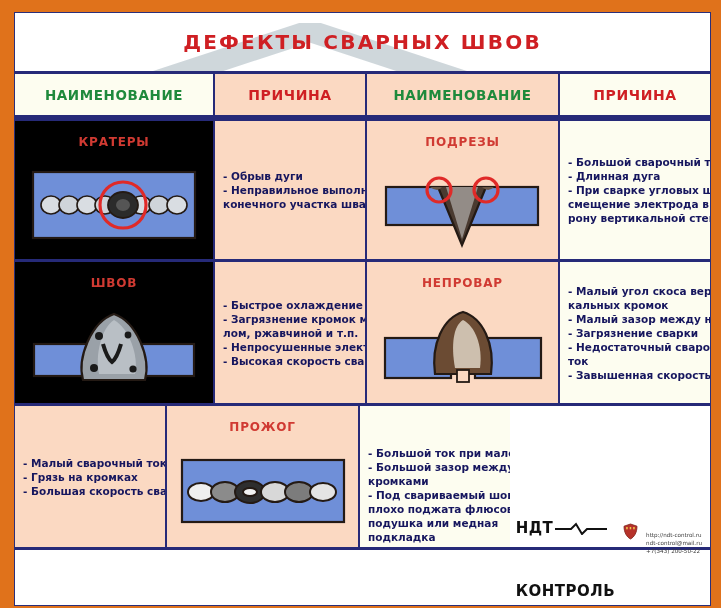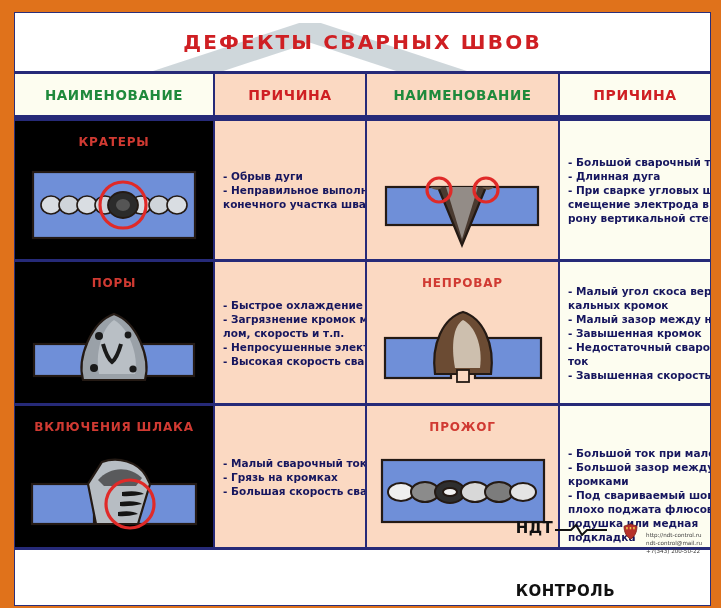--- a/index.html
+++ b/index.html
@@ -153,21 +153,21 @@
     position: absolute;
     right: 8px; bottom: 6px;
     display: flex; align-items: flex-start; gap: 8px;
     z-index: 8;
   }
   .logo-text {
     text-align: left;
     line-height: 15px;
   }
   .logo-ndt {
-    display: flex; align-items: center; gap: 2px;
+    display: flex; gap: 2px;
     font-family: "DejaVu Sans", sans-serif;
     font-size: 15px; font-weight: bold; color: #111;
     letter-spacing: .5px;
   }
   .logo-kontrol {
     font-family: "DejaVu Sans", sans-serif;
     font-size: 15px; font-weight: bold; color: #111;
     letter-spacing: .5px;
     margin-top: 48px;
   }
@@ -251,20 +251,21 @@
 
         <div class="cell c2 cause-cell tint">
           <div class="cause-list">
             <div class="cause-line">- Обрыв дуги</div>
             <div class="cause-line">- Неправильное выполнение</div>
             <div class="cause-line">конечного участка шва</div>
           </div>
         </div>
 
         <div class="cell c3 name-cell tint">
+          <div class="defect-name">ПОДРЕЗЫ</div>
           <div class="figure">
             <svg width="165" height="92" viewBox="0 0 165 92">
               <rect x="6" y="28" width="152" height="38" class="plate"></rect>
               <rect x="6" y="28" width="152" height="38" class="outline"></rect>
               <path d="M58 28 L82 86 L106 28 Z" fill="#4a3a30"></path>
               <path d="M66 28 L82 80 L98 28 Z" fill="#cfcfcf" opacity=".55"></path>
               <path d="M58 28 L82 86 L106 28" class="outline"></path>
               <path d="M50 28 Q58 34 62 28" fill="#6b5746"></path>
               <path d="M102 28 Q108 34 114 28" fill="#6b5746"></path>
               <circle cx="59" cy="31" r="12" class="redring"></circle>
@@ -279,41 +280,41 @@
             <div class="cause-line">- Длинная дуга</div>
             <div class="cause-line">- При сварке угловых швов -</div>
             <div class="cause-line">смещение электрода в сто-</div>
             <div class="cause-line">рону вертикальной стенки</div>
           </div>
         </div>
       </div>
 
       <div class="row body-row">
         <div class="cell c1 name-cell">
-          <div class="defect-name">ПОРЫ</div>
+          <div class="defect-name">ШВОВ</div>
           <div class="figure">
             <svg width="170" height="92" viewBox="0 0 170 92">
               <rect x="5" y="42" width="160" height="32" class="plate"></rect>
               <rect x="5" y="42" width="160" height="32" class="outline"></rect>
               <path d="M85 12 C108 20 122 56 116 78 L54 78 C48 56 62 20 85 12 Z" fill="#9aa1a8" stroke="#241a14" stroke-width="2.2"></path>
               <path d="M85 18 C100 26 110 54 106 72 L70 72 C66 54 72 26 85 18 Z" fill="#c6ccd2" opacity=".7"></path>
               <circle cx="70" cy="34" r="4" fill="#1a1a1a"></circle>
               <circle cx="99" cy="33" r="3.4" fill="#1a1a1a"></circle>
               <circle cx="65" cy="66" r="4" fill="#1a1a1a"></circle>
               <circle cx="104" cy="67" r="3.6" fill="#1a1a1a"></circle>
               <path d="M74 42 q4 14 9 18 q5 -4 9 -18" fill="none" stroke="#1a1a1a" stroke-width="4"></path>
             </svg>
           </div>
         </div>
 
         <div class="cell c2 cause-cell tint">
           <div class="cause-list">
             <div class="cause-line">- Быстрое охлаждение шва</div>
             <div class="cause-line">- Загрязнение кромок мас-</div>
-            <div class="cause-line">лом, скорость и т.п.</div>
+            <div class="cause-line">лом, ржавчиной и т.п.</div>
             <div class="cause-line">- Непросушенные электроды</div>
             <div class="cause-line">- Высокая скорость сварки</div>
           </div>
         </div>
 
         <div class="cell c3 name-cell tint">
           <div class="defect-name">НЕПРОВАР</div>
           <div class="figure">
             <svg width="168" height="92" viewBox="0 0 168 92">
               <rect x="6" y="36" width="66" height="40" class="plate"></rect>
@@ -325,48 +326,29 @@
               <rect x="78" y="68" width="12" height="12" fill="#fbd9c2" stroke="#241a14" stroke-width="1.8"></rect>
             </svg>
           </div>
         </div>
 
         <div class="cell c4 cause-cell">
           <div class="cause-list">
             <div class="cause-line">- Малый угол скоса верти-</div>
             <div class="cause-line">кальных кромок</div>
             <div class="cause-line">- Малый зазор между ними</div>
-            <div class="cause-line">- Завышенная кромок</div>
+            <div class="cause-line">- Загрязнение сварки</div>
             <div class="cause-line">- Недостаточный сварочный</div>
             <div class="cause-line">ток</div>
             <div class="cause-line">- Завышенная скорость</div>
           </div>
         </div>
       </div>
 
       <div class="row body-row">
-        <div class="cell c1 name-cell">
-          <div class="defect-name">ВКЛЮЧЕНИЯ ШЛАКА</div>
-          <div class="figure">
-            <svg width="176" height="92" viewBox="0 0 176 92">
-              <rect x="6" y="38" width="62" height="40" class="plate"></rect>
-              <rect x="6" y="38" width="62" height="40" class="outline"></rect>
-              <rect x="112" y="38" width="58" height="40" class="plate"></rect>
-              <rect x="112" y="38" width="58" height="40" class="outline"></rect>
-              <path d="M62 38 L76 16 C92 10 112 16 120 30 L124 38 L112 78 L70 78 Z" fill="#b7bdc3" stroke="#241a14" stroke-width="2.2"></path>
-              <path d="M72 34 C84 20 104 20 116 32 L110 40 L78 40 Z" fill="#3a3a3a" opacity=".75"></path>
-              <g fill="#141414">
-                <path d="M96 46 q16 -2 22 2 q-14 3 -22 2 Z"></path>
-                <path d="M94 56 q16 -2 22 2 q-14 3 -22 2 Z"></path>
-                <path d="M92 66 q14 -2 20 2 q-12 3 -20 2 Z"></path>
-              </g>
-              <circle cx="104" cy="58" r="24" class="redring"></circle>
-            </svg>
-          </div>
-        </div>
 
         <div class="cell c2 cause-cell tint">
           <div class="cause-list">
             <div class="cause-line">- Малый сварочный ток</div>
             <div class="cause-line">- Грязь на кромках</div>
             <div class="cause-line">- Большая скорость сварки</div>
           </div>
         </div>
 
         <div class="cell c3 name-cell tint">

